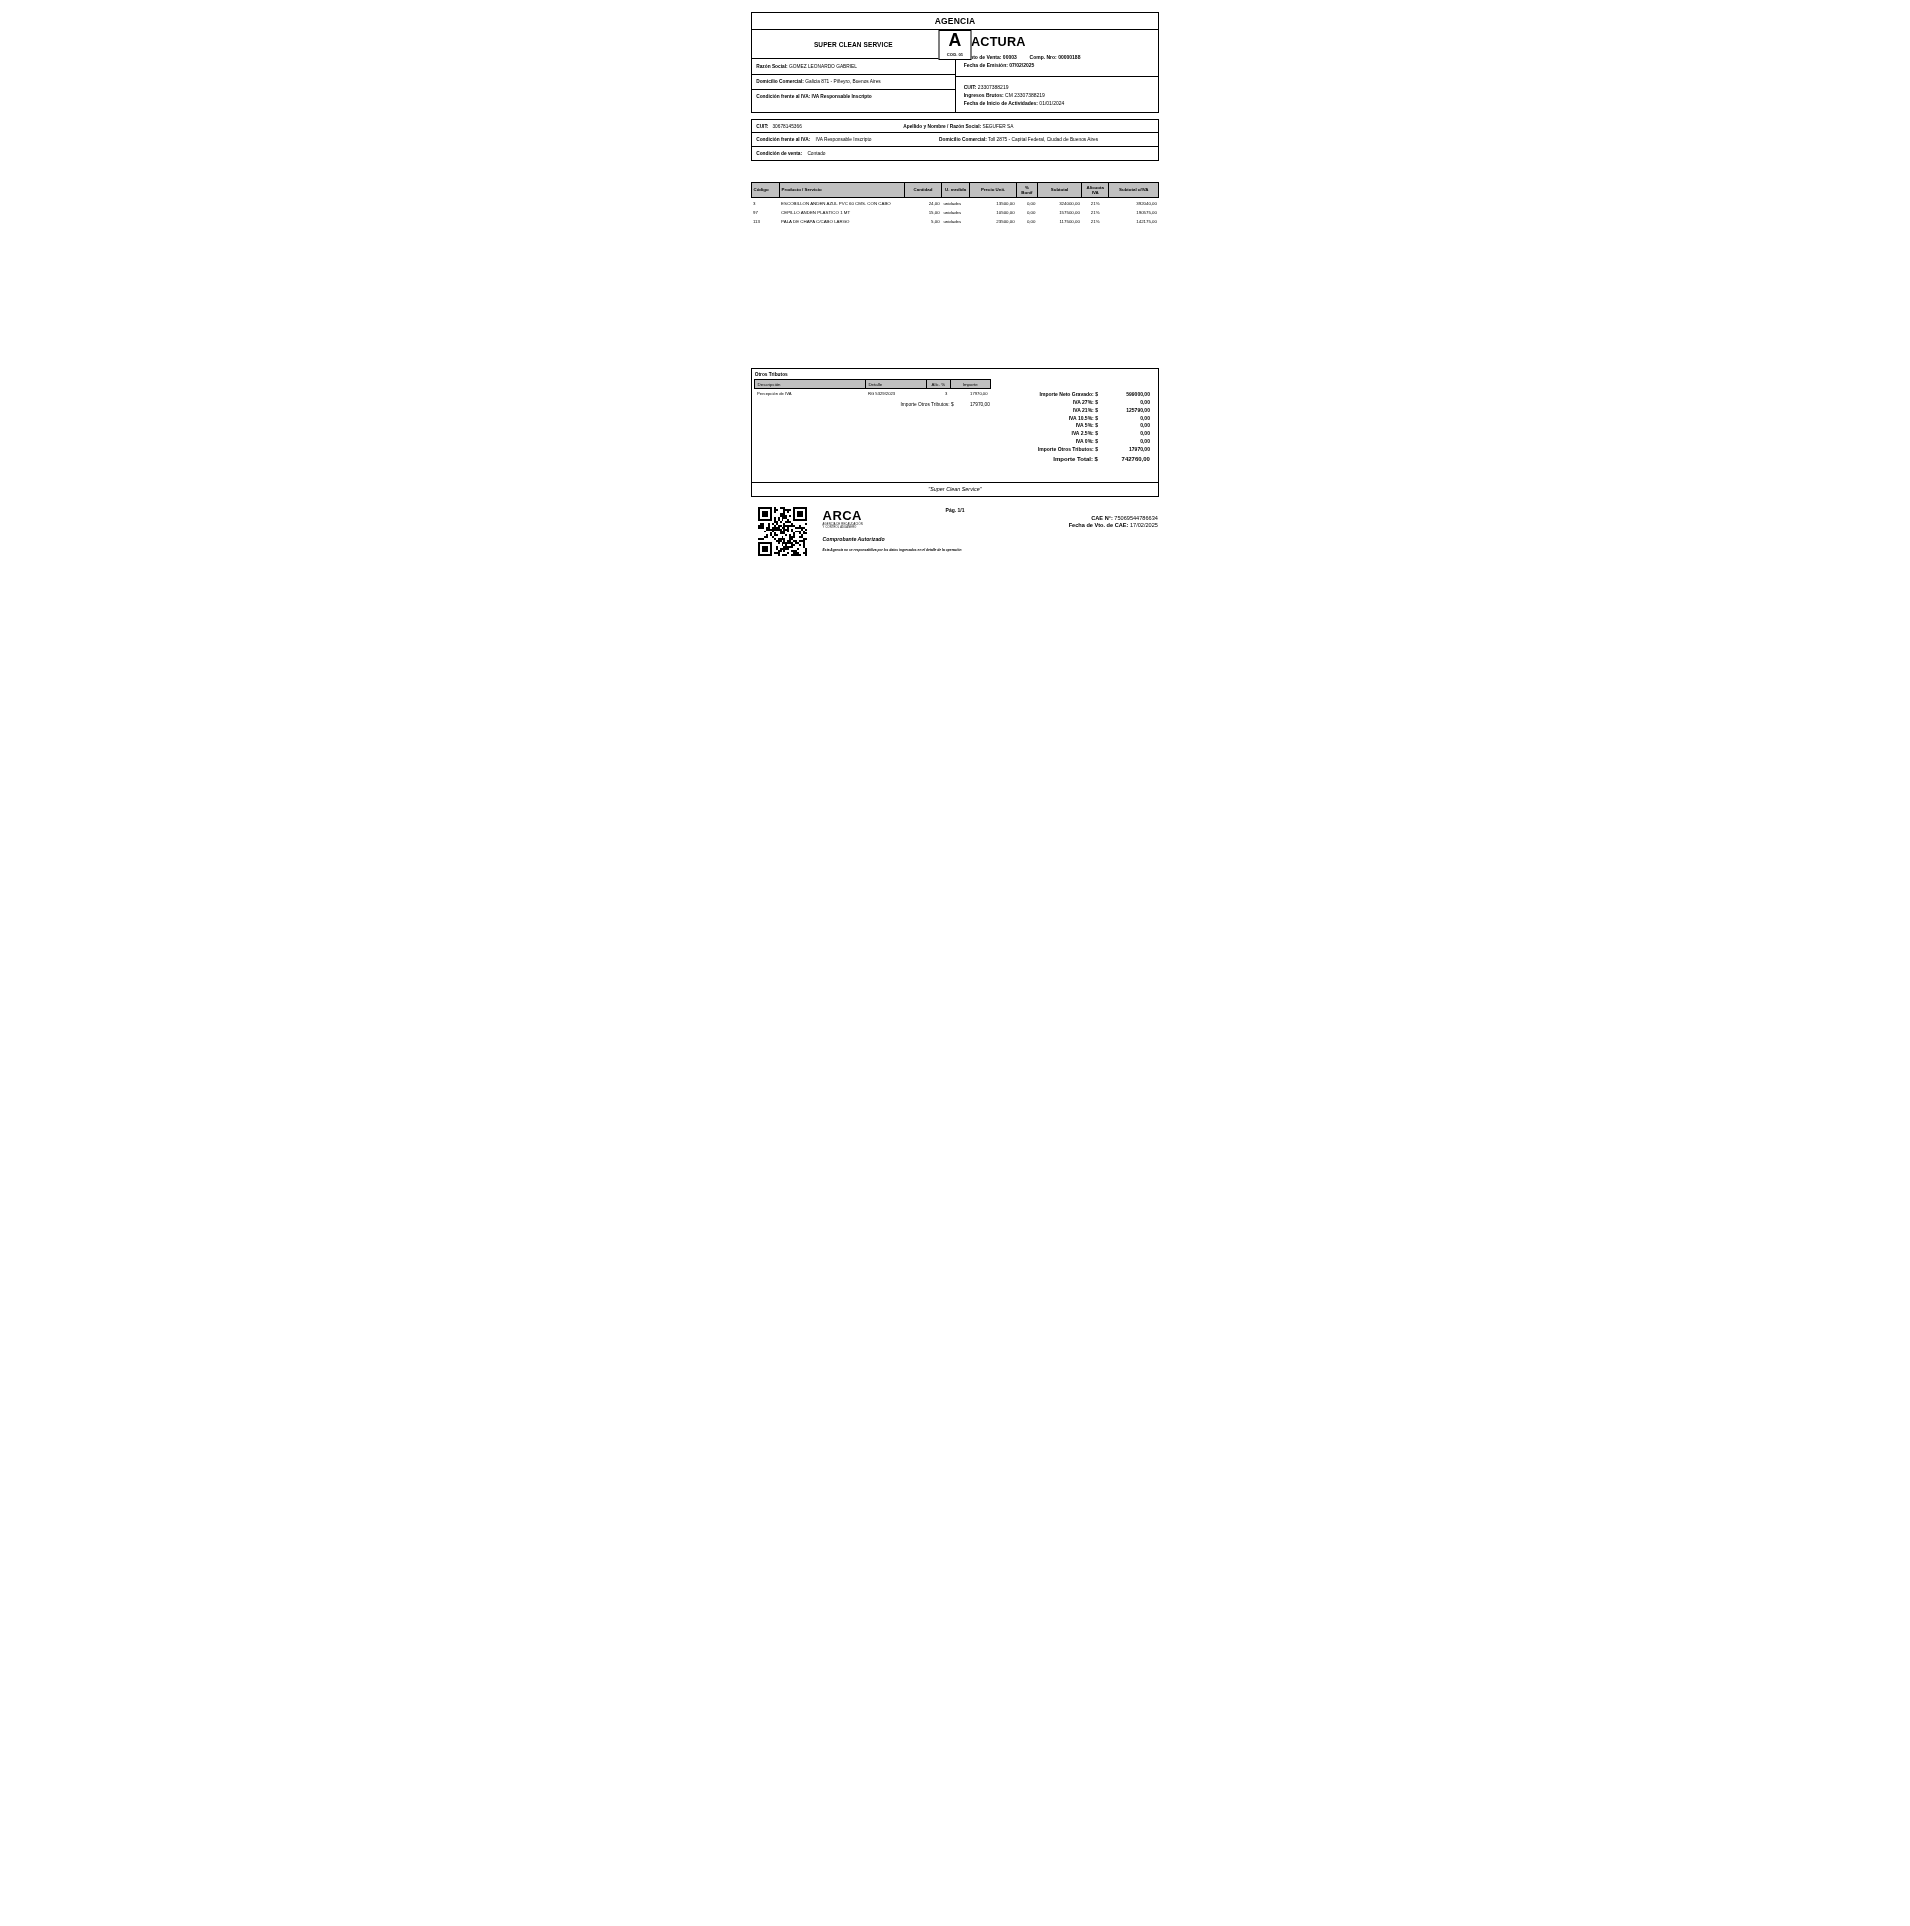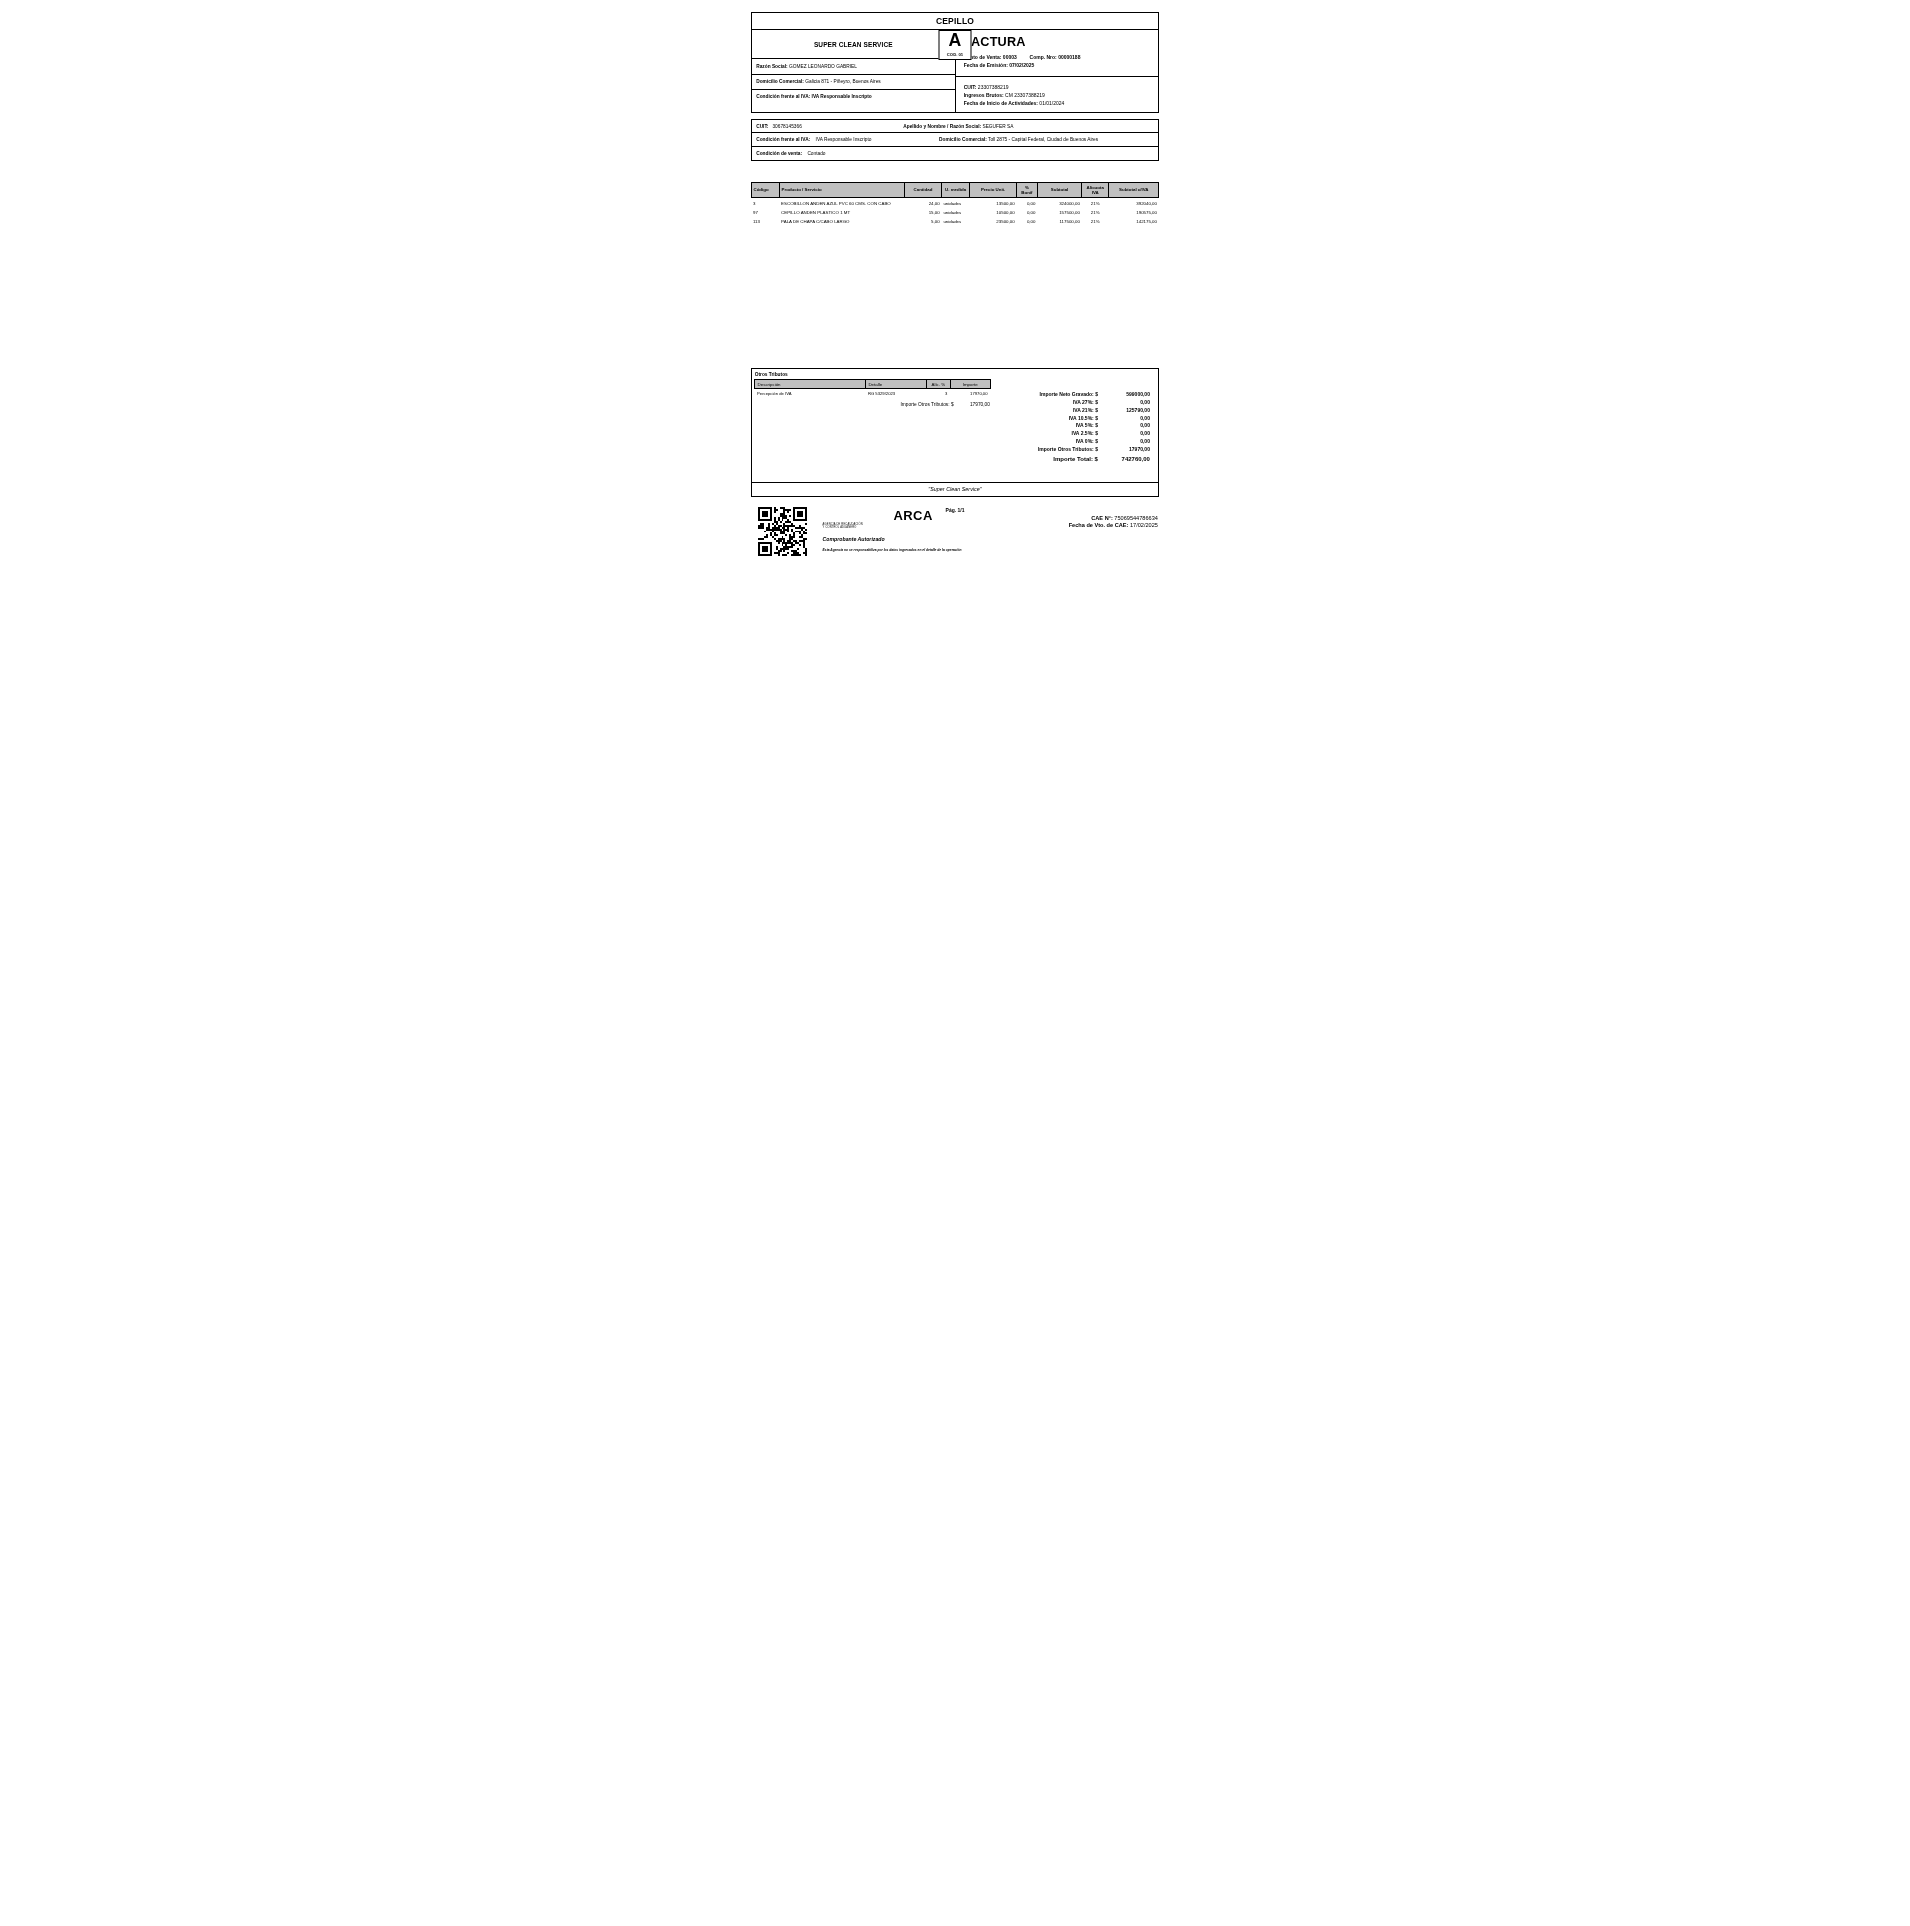--- a/index.html
+++ b/index.html
@@ -66,35 +66,35 @@
   .total-row { display: flex; justify-content: flex-end; align-items: baseline; margin: 1.9px 0; font-size: 5px; font-weight: 700; }
   .t-val { width: 52px; text-align: right; }
   .total-row.grand { font-size: 6px; margin-top: 3.5px; }
   .quote-row { padding: 3.5px 0 3.9px; text-align: center; font-style: italic; font-size: 5.4px; }
 
   
   .footer { position: relative; margin-top: 10px; height: 64px; }
   .qr { position: absolute; left: 7px; top: 0; width: 49px; height: 49px; }
   .qr svg { width: 100%; height: 100%; display: block; }
   .arca-block { position: absolute; left: 72px; top: 1.5px; width: 181px; }
-  .arca-logo { font-size: 13px; font-weight: 700; letter-spacing: 0.4px; line-height: 1; text-align: center; }
+  .arca-logo { font-size: 13px; font-weight: 700; letter-spacing: 0.4px; line-height: 1; }
   .arca-caption { font-size: 2.6px; letter-spacing: 0.2px; margin-top: 1.2px; line-height: 1.35; }
   .authorized { margin-top: 6.5px; font-size: 5.2px; font-weight: 700; font-style: italic; }
   .disclaimer { margin-top: 5.8px; font-size: 3.3px; font-weight: 700; font-style: italic; }
   .page-num { position: absolute; left: 0; right: 0; top: 0; text-align: center; font-size: 5px; font-weight: 700; }
   .cae-block { position: absolute; right: 1.5px; top: 5.4px; text-align: right; font-size: 5.6px; }
   .cae-block div { margin: 1.9px 0; }
 </style>
 </head>
 <body>
 
 <div class="page">
 
   <div class="box original-bar">
-    <span>CEPILLO</span>
+    <span>AGENCIA</span>
   </div>
 
   <div class="box header-box">
     <div class="header-left">
       <div class="company-name-row">
         <span>SUPER CLEAN SERVICE</span>
       </div>
       <div class="info-row">
         <span class="lbl">Razón Social:</span>
         <span>GOMEZ LEONARDO GABRIEL</span>

